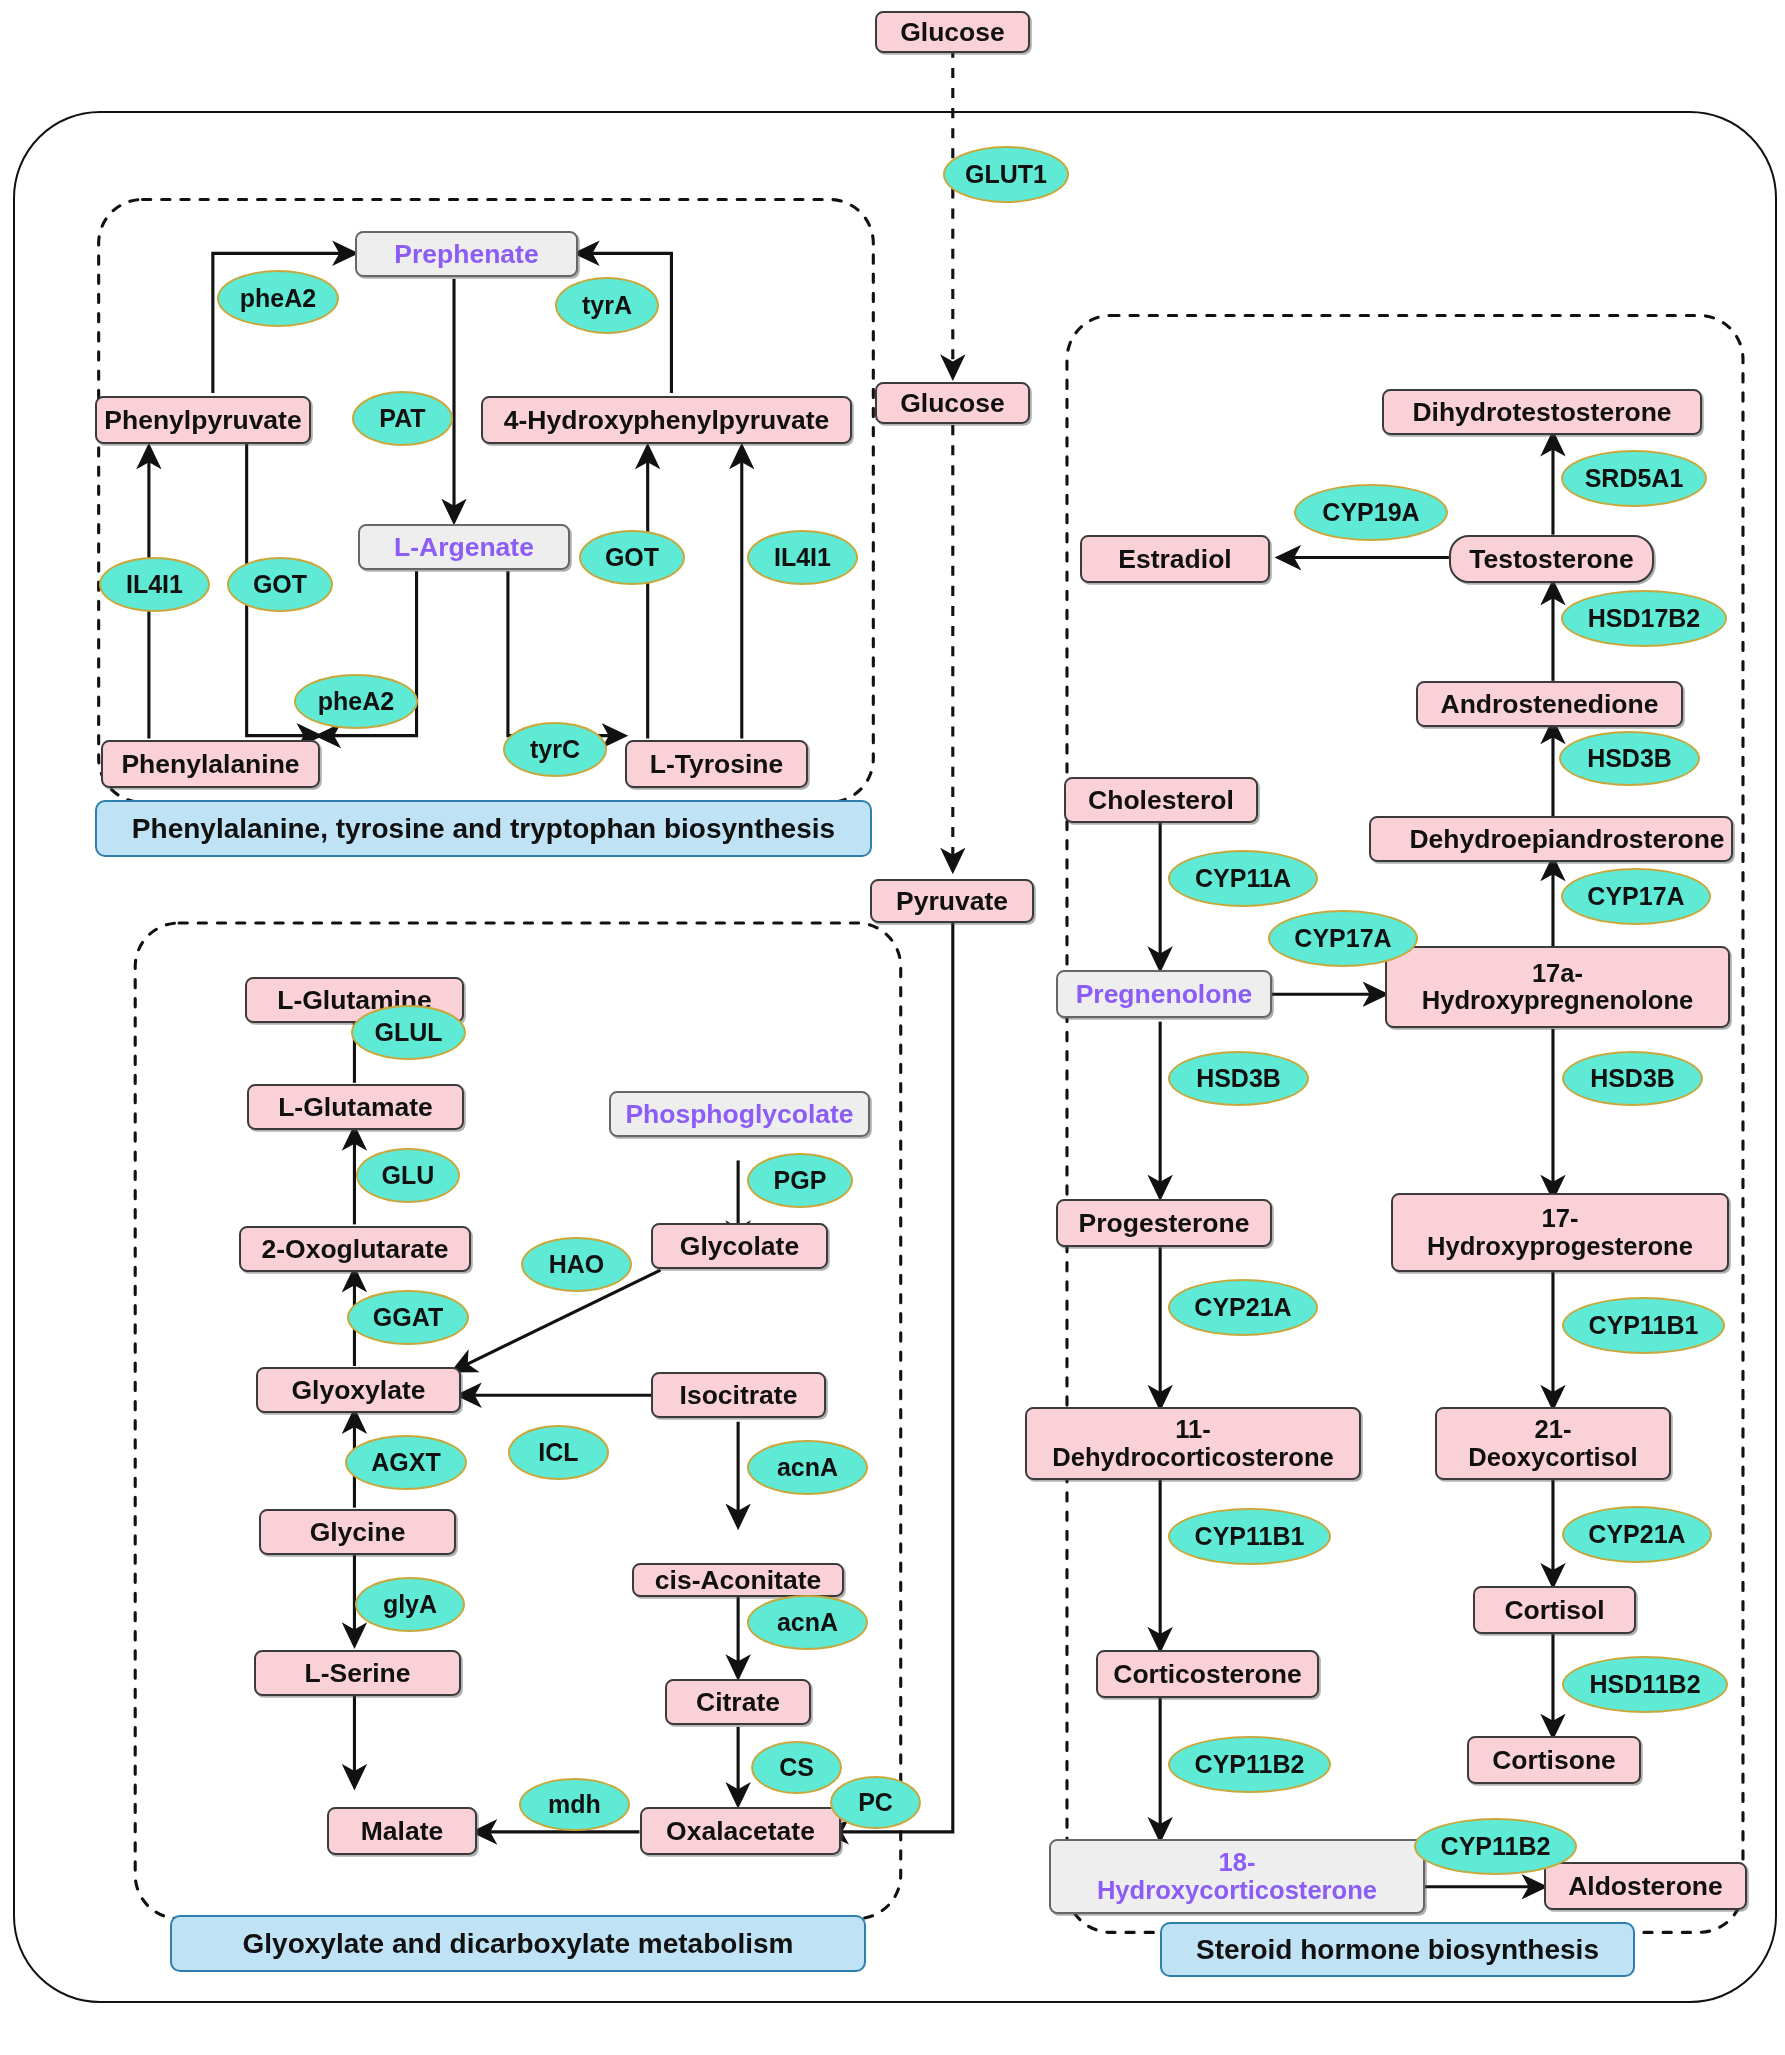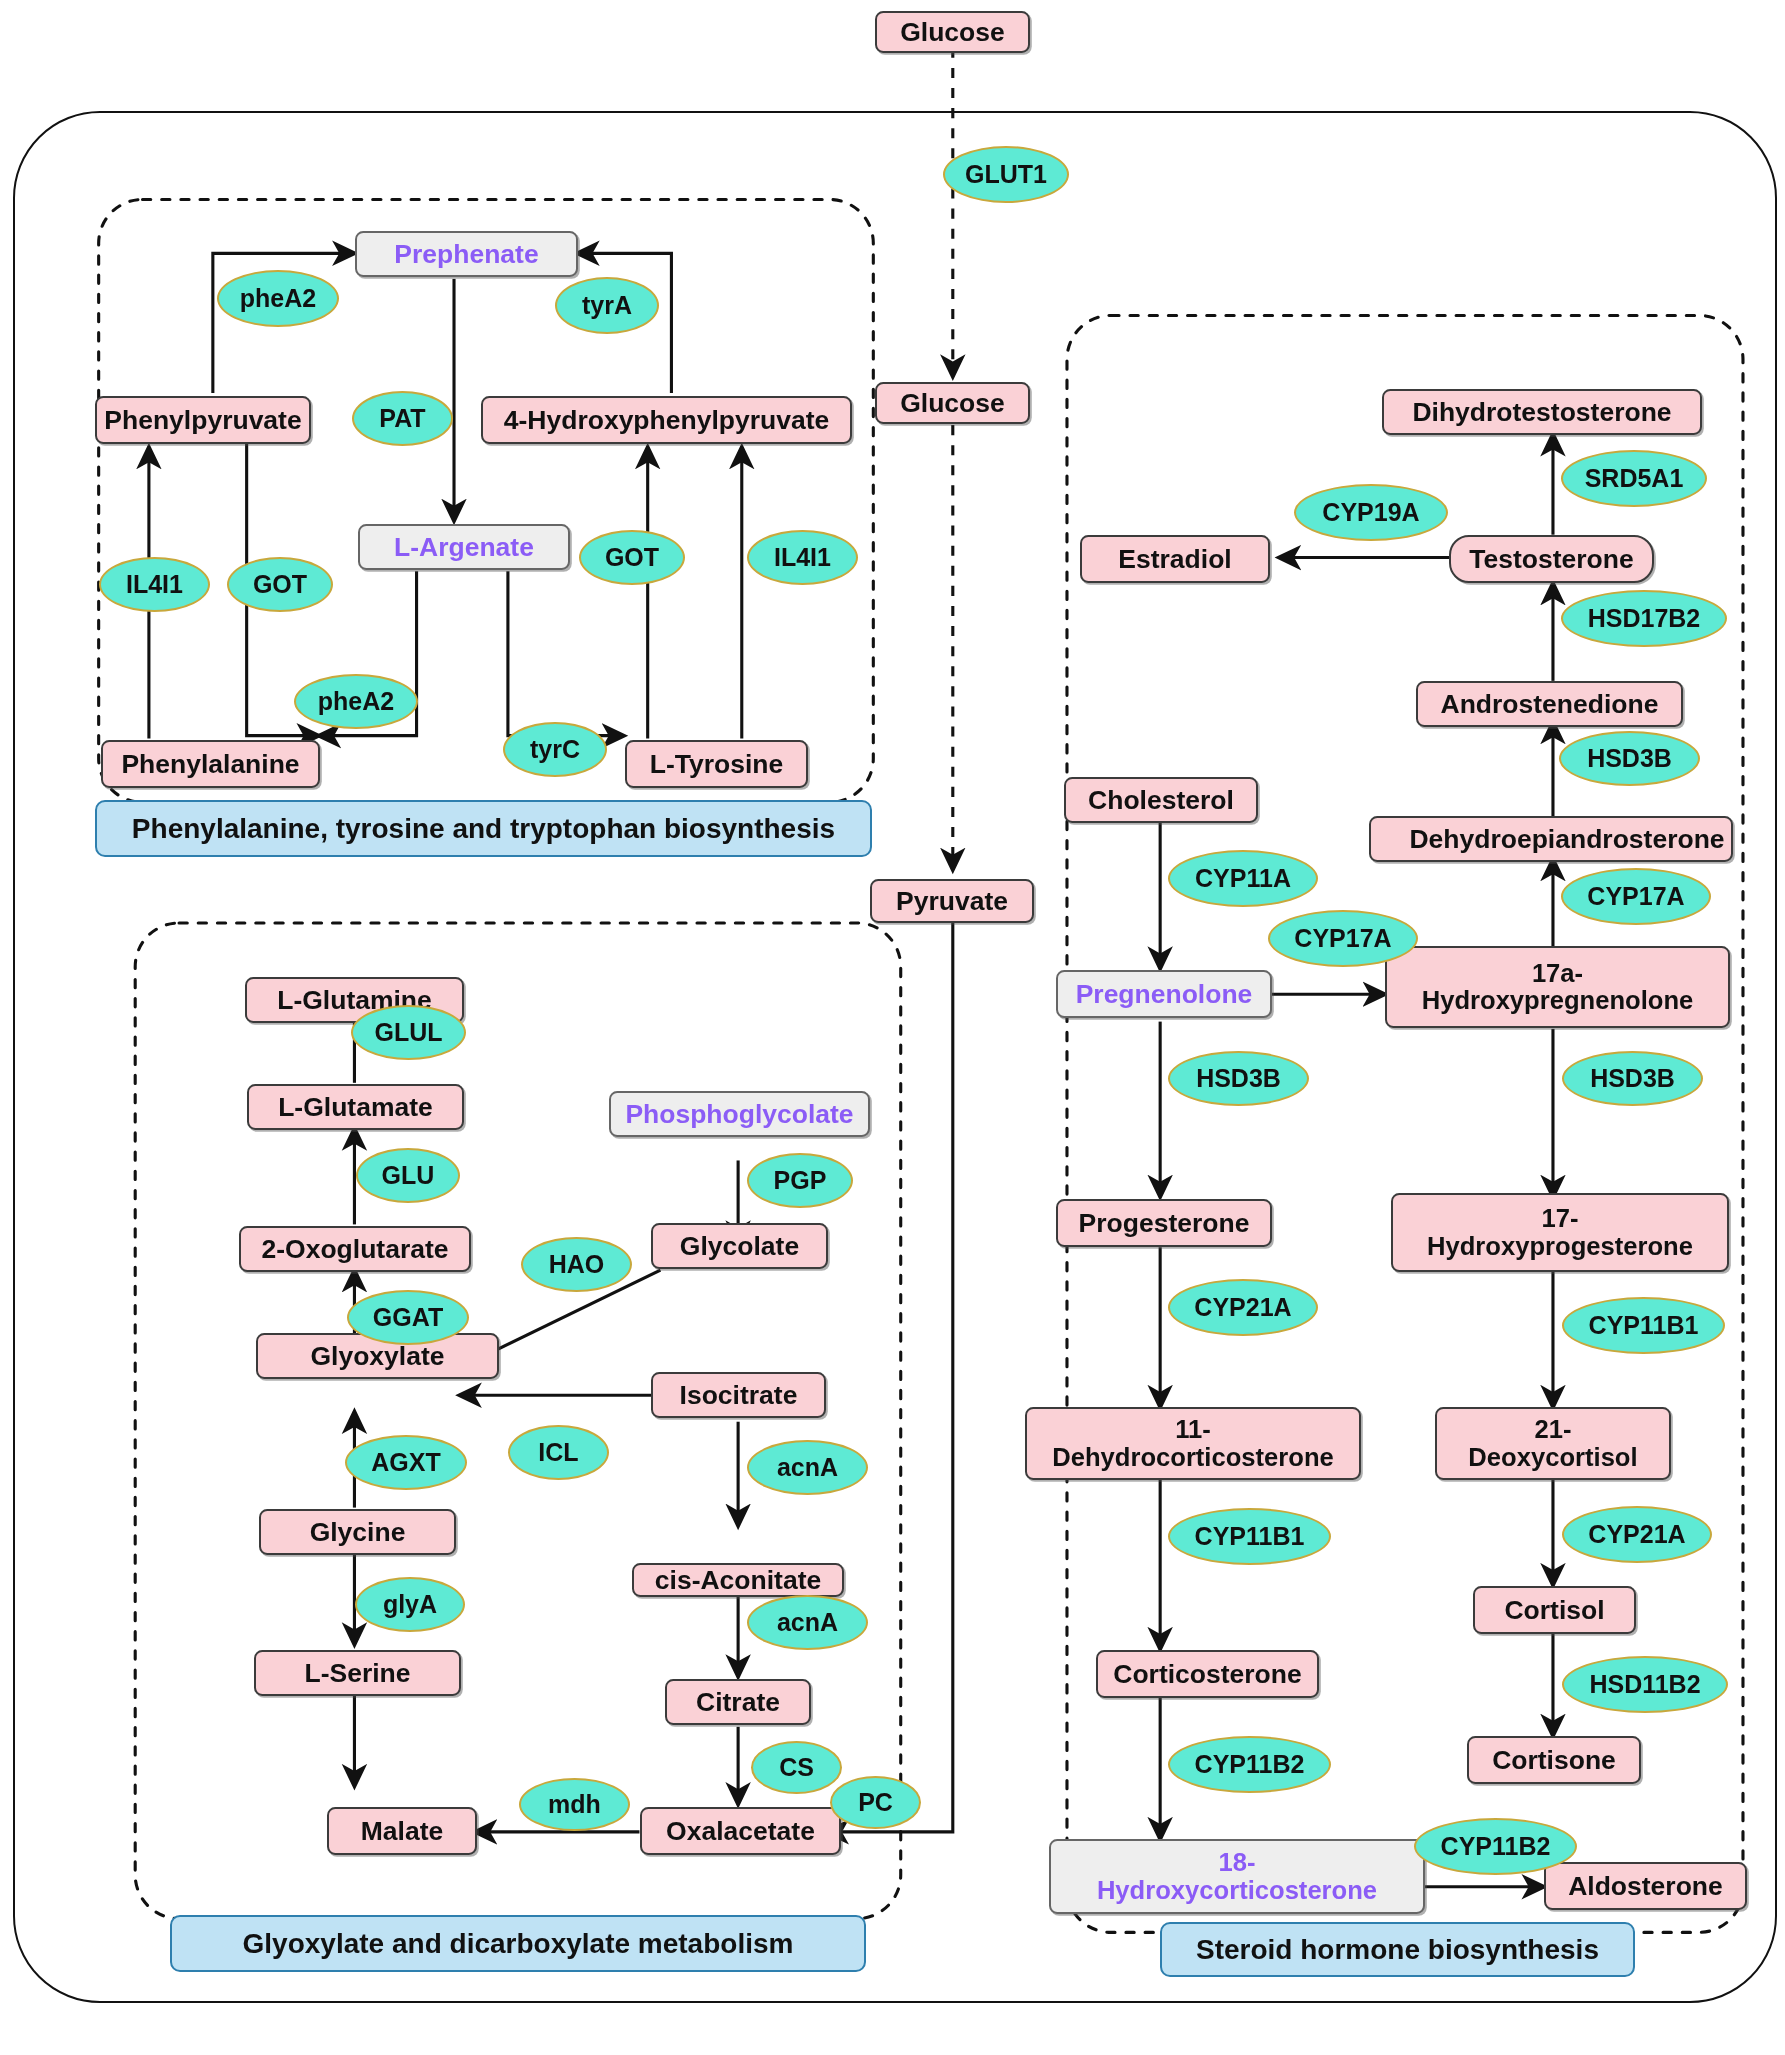--- a/index.html
+++ b/index.html
@@ -143,21 +143,21 @@
   <div class="node met" style="left:101px;top:740px;width:219px;height:48px;">Phenylalanine</div>
 
   <div class="node met" style="left:625px;top:740px;width:183px;height:48px;">L-Tyrosine</div>
 
   <div class="node met" style="left:245px;top:945px;width:219px;height:46px;margin-top:32px;">L-Glutamine</div>
 
   <div class="node met" style="left:247px;top:1084px;width:217px;height:46px;">L-Glutamate</div>
 
   <div class="node met" style="left:239px;top:1226px;width:232px;height:46px;">2-Oxoglutarate</div>
 
-  <div class="node met" style="left:256px;top:1333px;width:243px;height:46px;text-align:center;">Glyoxylate</div>
+  <div class="node met" style="left:256px;top:1367px;width:205px;height:46px;text-align:center;">Glyoxylate</div>
 
   <div class="node met" style="left:259px;top:1509px;width:197px;height:46px;">Glycine</div>
 
   <div class="node met" style="left:254px;top:1650px;width:207px;height:46px;">L-Serine</div>
 
   <div class="node inter" style="left:609px;top:1091px;width:261px;height:46px;">Phosphoglycolate</div>
 
   <div class="node met" style="left:651px;top:1223px;width:177px;height:46px;">Glycolate</div>
 
   <div class="node met" style="left:651px;top:1372px;width:175px;height:46px;">Isocitrate</div>

